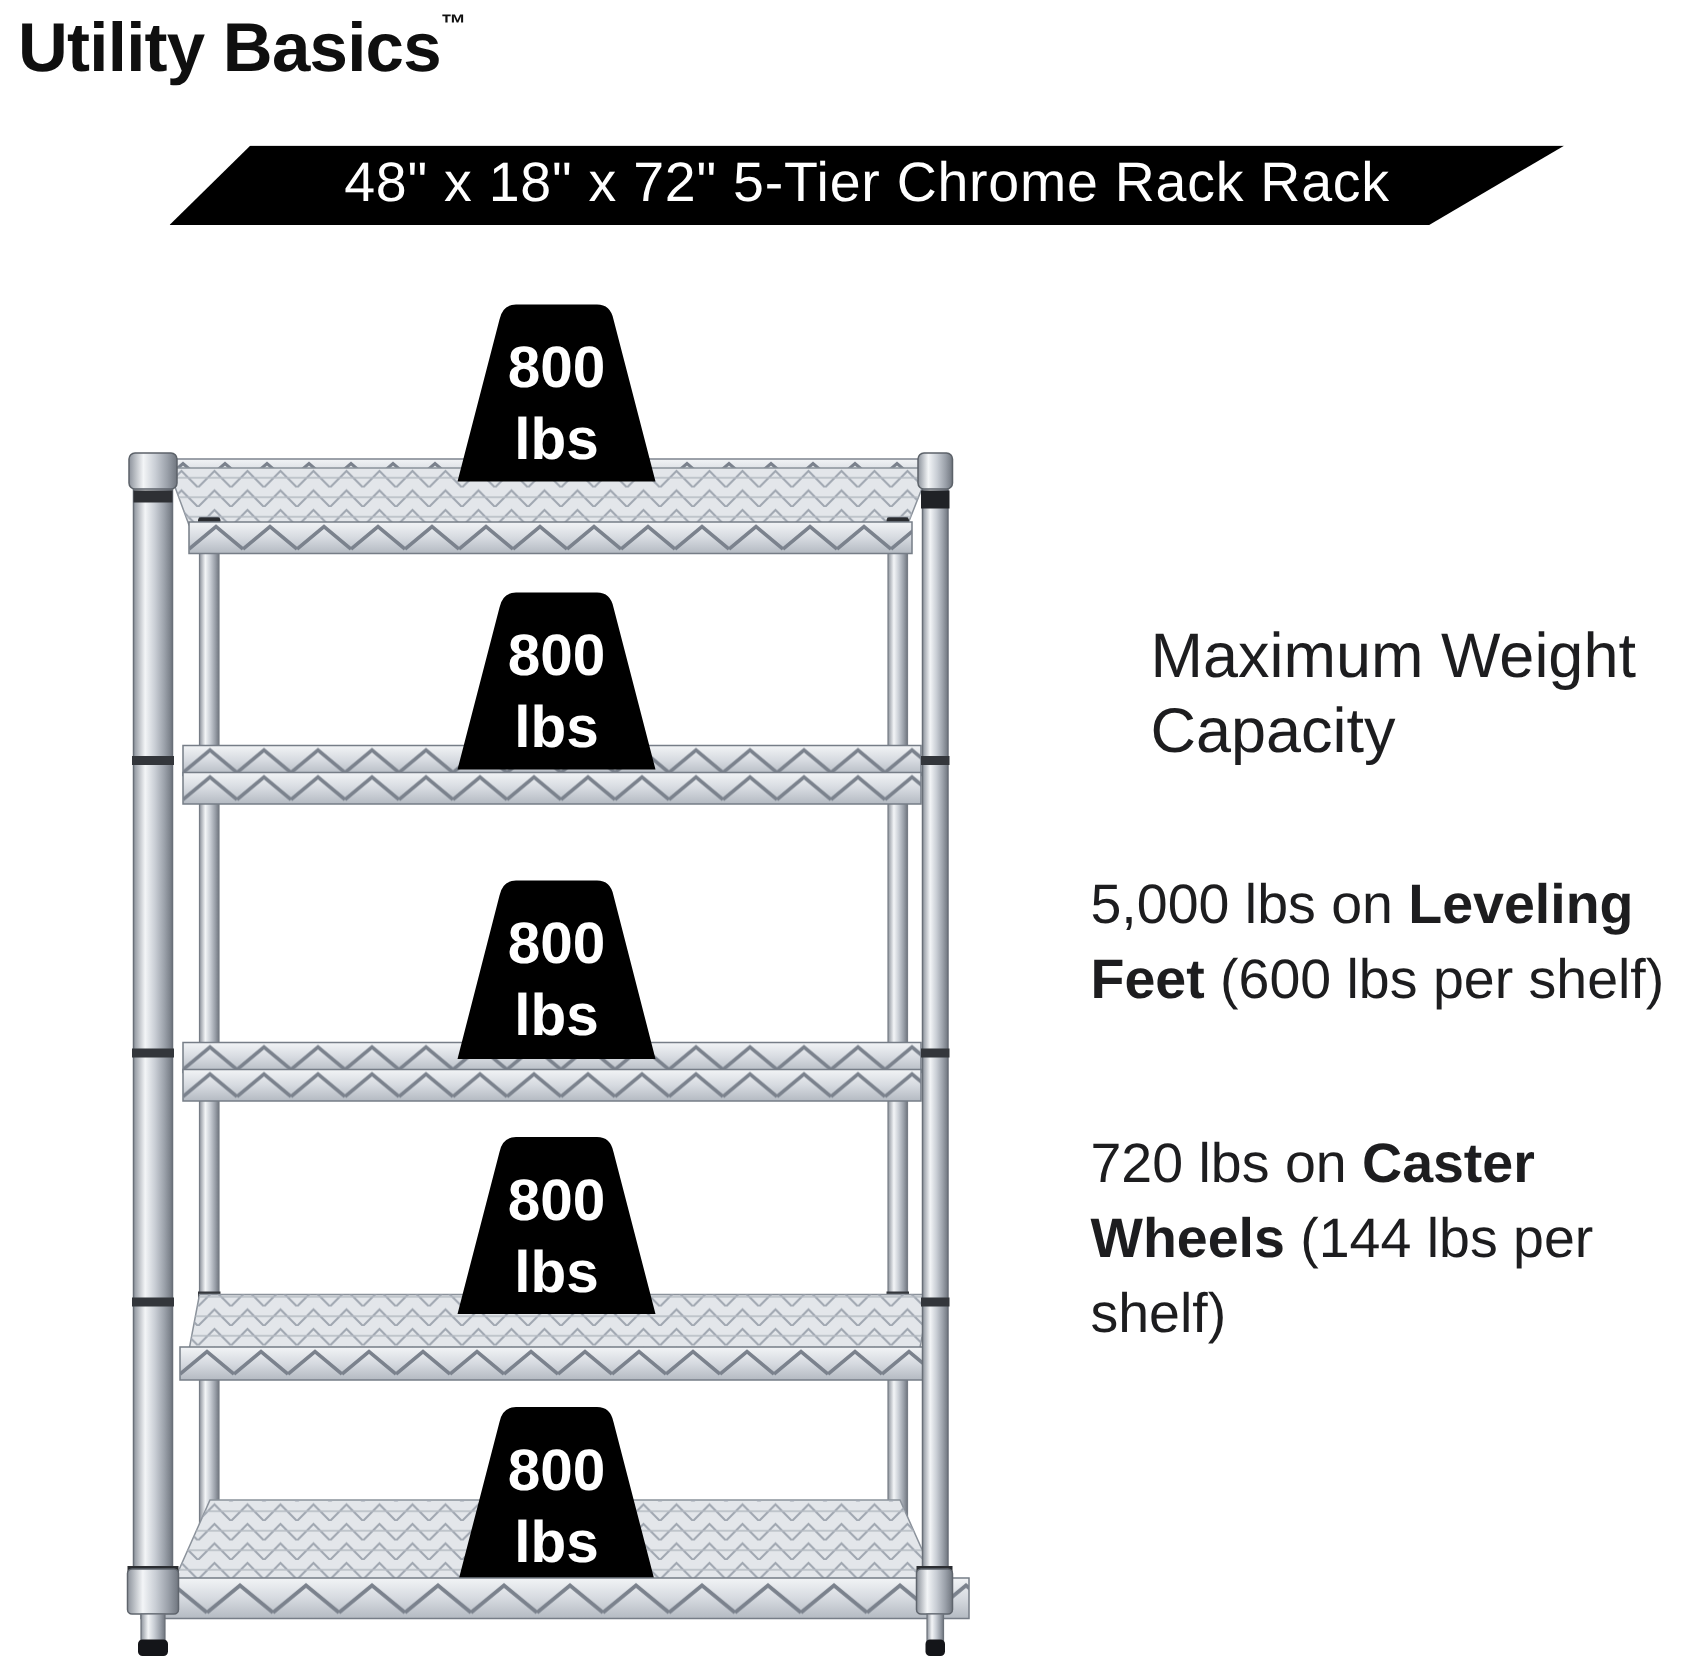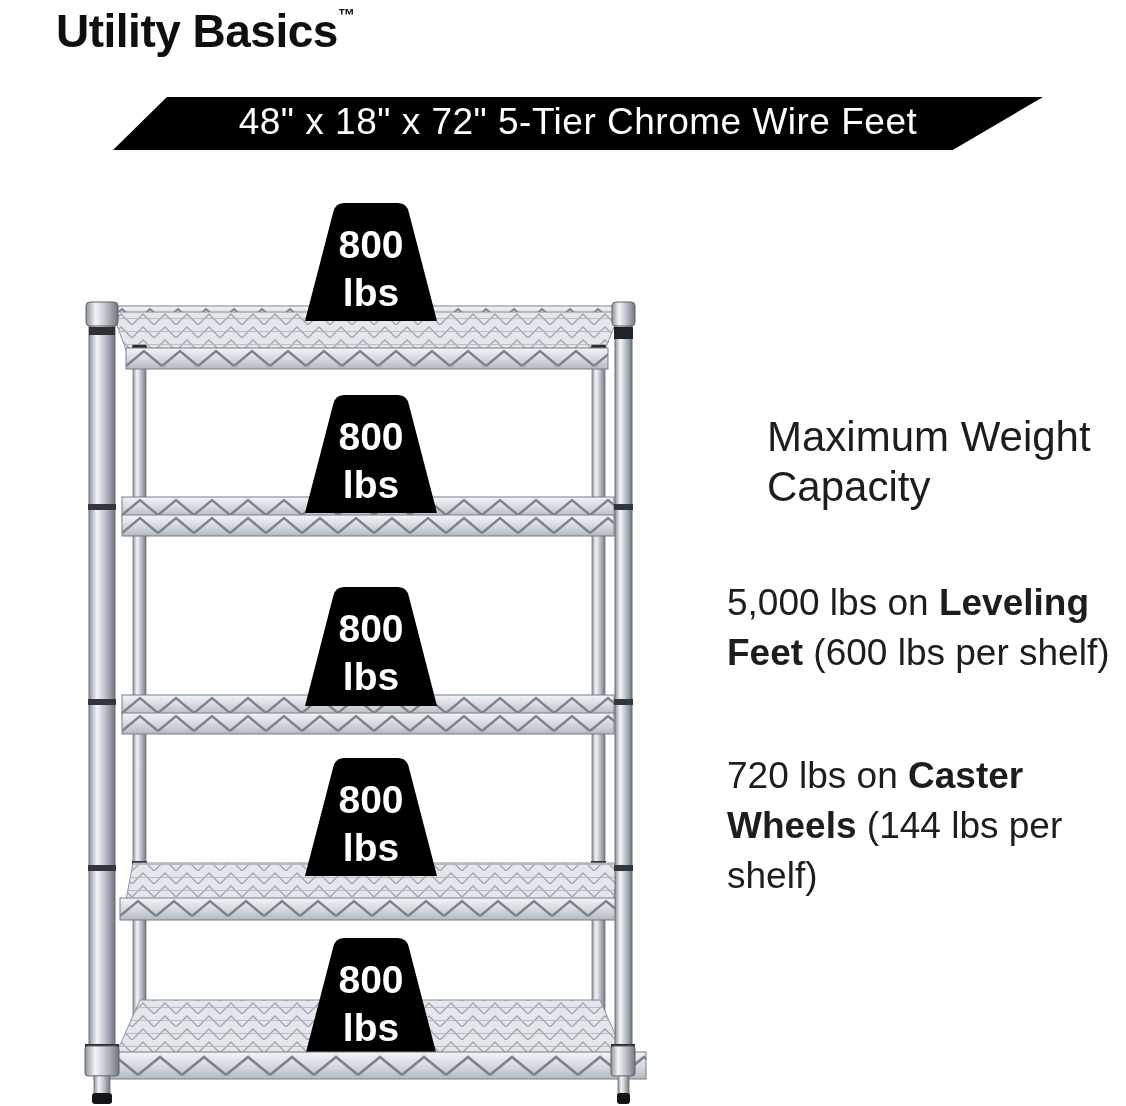--- a/index.html
+++ b/index.html
@@ -7,21 +7,20 @@
     width:1126px;height:1106px;position:relative;overflow:hidden;
     background:#ffffff;
     font-family:"Liberation Sans",sans-serif;
     color:#1c1c1e;
   }
   
   .logo{
     position:absolute;left:12px;top:4px;
     font-size:46px;font-weight:600;letter-spacing:-0.5px;color:#0f0f0f;
     white-space:nowrap;
-    margin-left:44px;
   }
   .logo .tm{font-size:17px;vertical-align:26px;font-weight:600;}
   
   .banner{
     position:absolute;left:113px;top:97px;width:930px;height:53px;
     background:#000;
     clip-path:polygon(5.8% 0%,100% 0%,90.3% 100%,0% 100%);
     display:flex;align-items:center;justify-content:center;
   }
   .banner-text{
@@ -46,21 +45,21 @@
   .info-item b{font-weight:700;}
   .item-1{top:541px;}
   .item-2{top:714px;}
 </style>
 </head>
 <body>
 
 <div class="logo"><span>Utility Basics</span><span class="tm">™</span></div>
 
 <div class="banner">
-  <div class="banner-text"><span>48" x 18" x 72" 5-Tier </span><b>Chrome</b><span> Wire Feet</span></div>
+  <div class="banner-text"><span>48" x 18" x 72" 5-Tier </span><b>Chrome</b><span> Rack Rack</span></div>
 </div>
 
 <svg class="rack-svg" width="1126" height="1106" viewBox="0 0 1126 1106">
   <defs>
     <linearGradient id="postG" x1="0" y1="0" x2="1" y2="0">
       <stop offset="0" stop-color="#8d939c"></stop>
       <stop offset="0.3" stop-color="#f3f5f7"></stop>
       <stop offset="0.55" stop-color="#c9ced5"></stop>
       <stop offset="0.8" stop-color="#9aa0a9"></stop>
       <stop offset="1" stop-color="#70767f"></stop>

